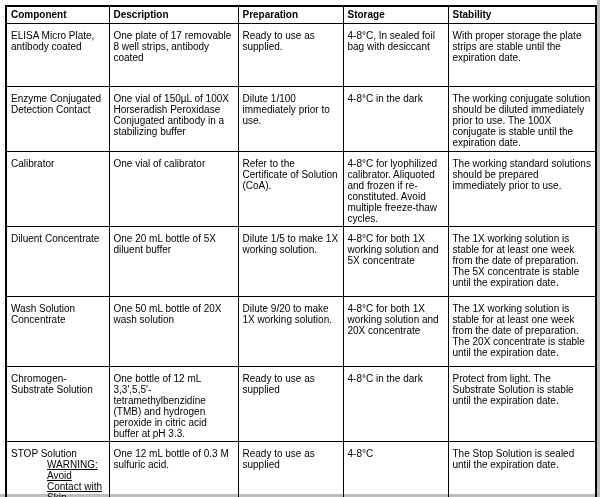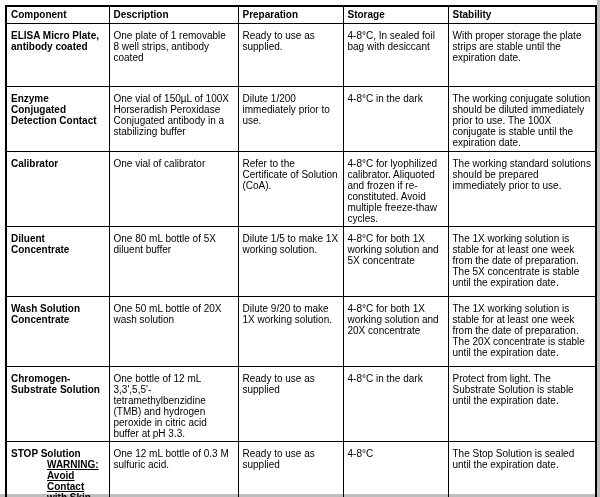--- a/index.html
+++ b/index.html
@@ -20,21 +20,21 @@
   table.kit th{font-weight:bold;padding:2px 4px 1px 4px;}
   table.kit td{padding:6px 4px 2px 4px;}
   tr.hdr{height:17px;}
   tr.r0{height:63px;}
   tr.r1{height:65px;}
   tr.r2{height:75px;}
   tr.r3{height:70px;}
   tr.r4{height:70px;}
   tr.r5{height:75px;}
   tr.r6{height:58px;}
-  .comp{font-weight:bold;}
+  .comp{font-weight:normal;}
   .warn{text-decoration:underline;margin-left:36px;}
 </style>
 </head>
 <body>
 
 <div class="page">
   <table class="kit">
     <colgroup>
       <col style="width:103px">
         <col style="width:129px">
@@ -49,48 +49,48 @@
         <th>Preparation</th>
         <th>Storage</th>
         <th>Stability</th>
       </tr>
     </thead>
     <tbody>
       <tr class="r0">
         <td>
             <div class="comp">ELISA Micro Plate, antibody coated</div>
           </td>
-        <td>One plate of 1 removable 8 well strips, antibody coated</td>
+        <td>One plate of 17 removable 8 well strips, antibody coated</td>
         <td>Ready to use as supplied.</td>
         <td>4-8°C, In sealed foil bag with desiccant</td>
         <td>With proper storage the plate strips are stable until the expiration date.</td>
       </tr>
       <tr class="r1">
         <td>
             <div class="comp">Enzyme Conjugated Detection Contact</div>
           </td>
         <td>One vial of 150µL of 100X Horseradish Peroxidase Conjugated antibody in a stabilizing buffer</td>
-        <td>Dilute 1/200 immediately prior to use.</td>
+        <td>Dilute 1/100 immediately prior to use.</td>
         <td>4-8°C in the dark</td>
         <td>The working conjugate solution should be diluted immediately prior to use.  The 100X conjugate is stable until the expiration date.</td>
       </tr>
       <tr class="r2">
         <td>
             <div class="comp">Calibrator</div>
           </td>
         <td>One vial of calibrator</td>
         <td>Refer to the Certificate of Solution (CoA).</td>
         <td>4-8°C for lyophilized calibrator. Aliquoted and frozen if re-constituted. Avoid multiple freeze-thaw cycles.</td>
         <td>The working standard solutions should be prepared immediately prior to use.</td>
       </tr>
       <tr class="r3">
         <td>
             <div class="comp">Diluent Concentrate</div>
           </td>
-        <td>One 80 mL bottle of 5X diluent buffer</td>
+        <td>One 20 mL bottle of 5X diluent buffer</td>
         <td>Dilute 1/5 to make 1X working solution.</td>
         <td>4-8°C for both 1X working solution and 5X concentrate</td>
         <td>The 1X working solution is stable for at least one week from the date of preparation.  The 5X concentrate is stable until the expiration date.</td>
       </tr>
       <tr class="r4">
         <td>
             <div class="comp">Wash Solution Concentrate</div>
           </td>
         <td>One 50 mL bottle of 20X wash solution</td>
         <td>Dilute 9/20 to make 1X working solution.</td>

